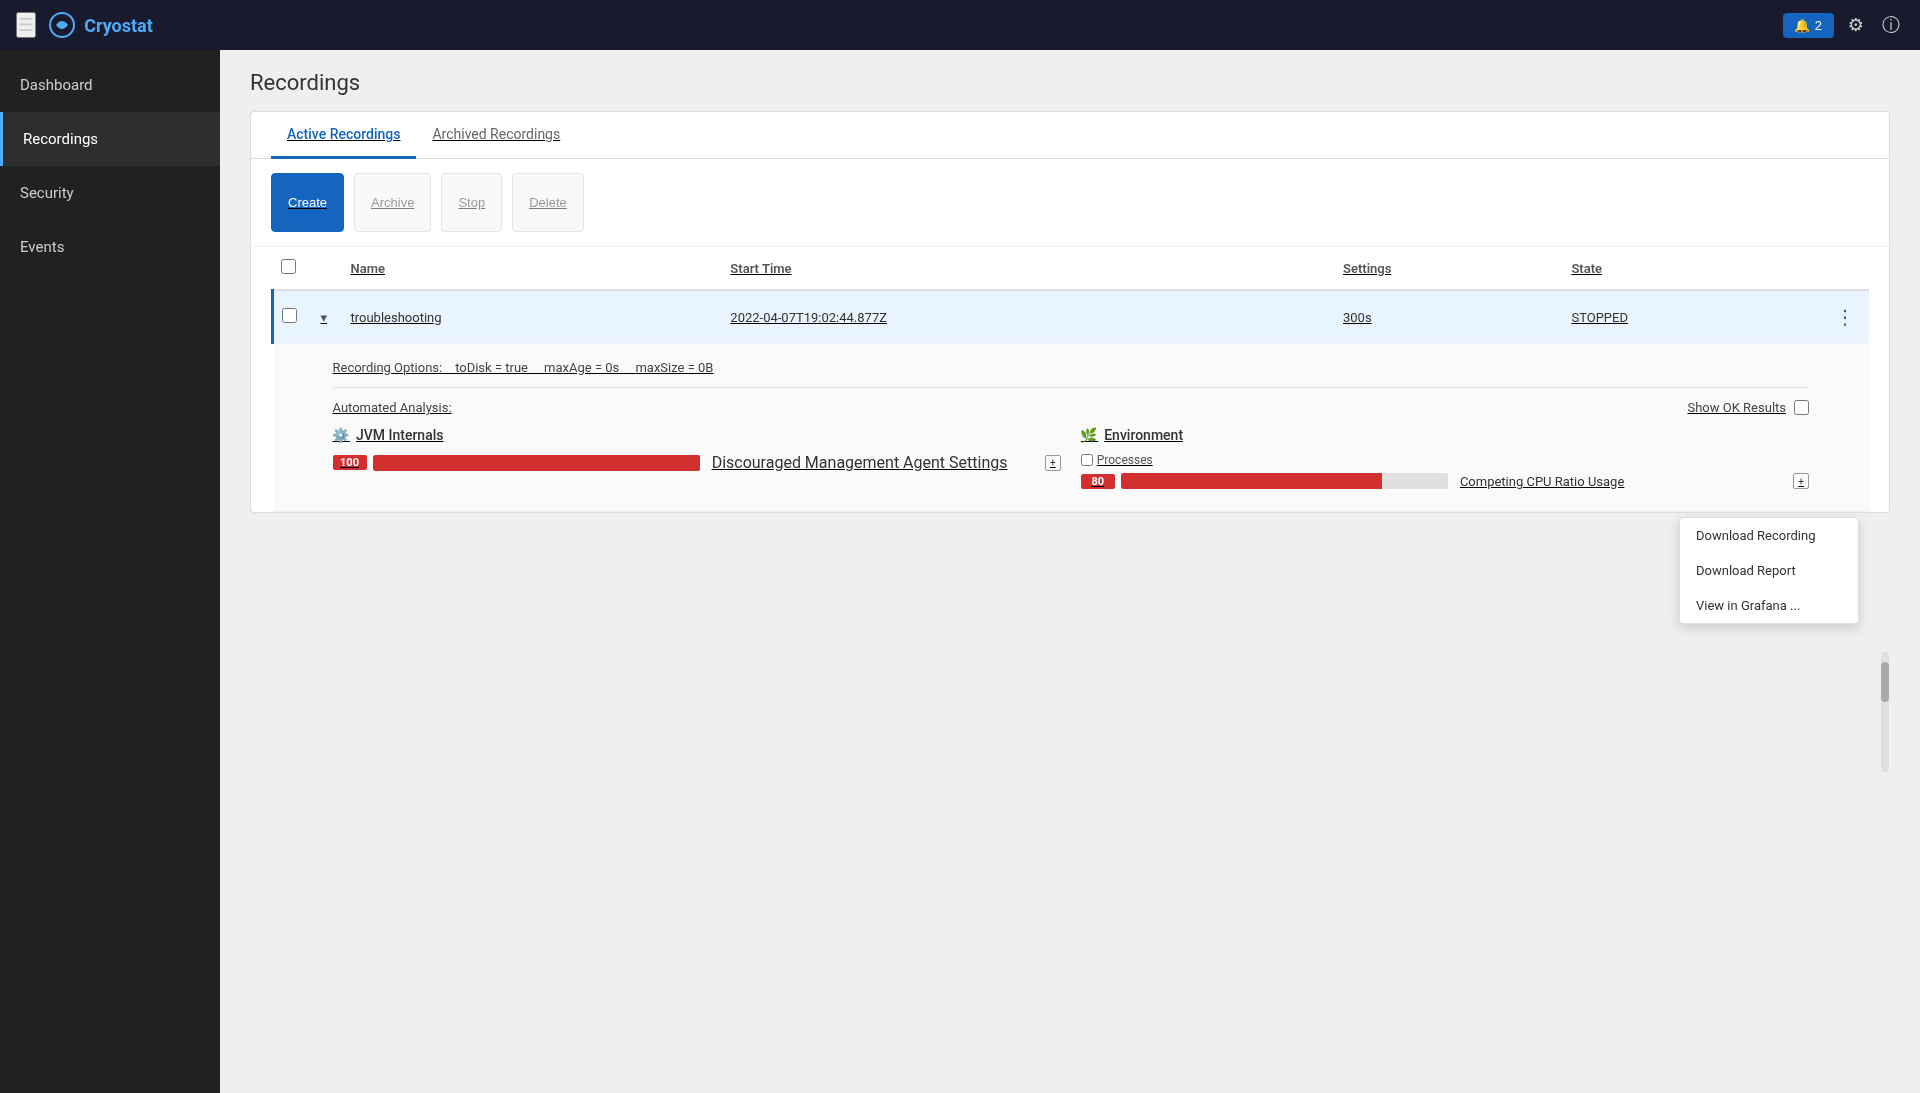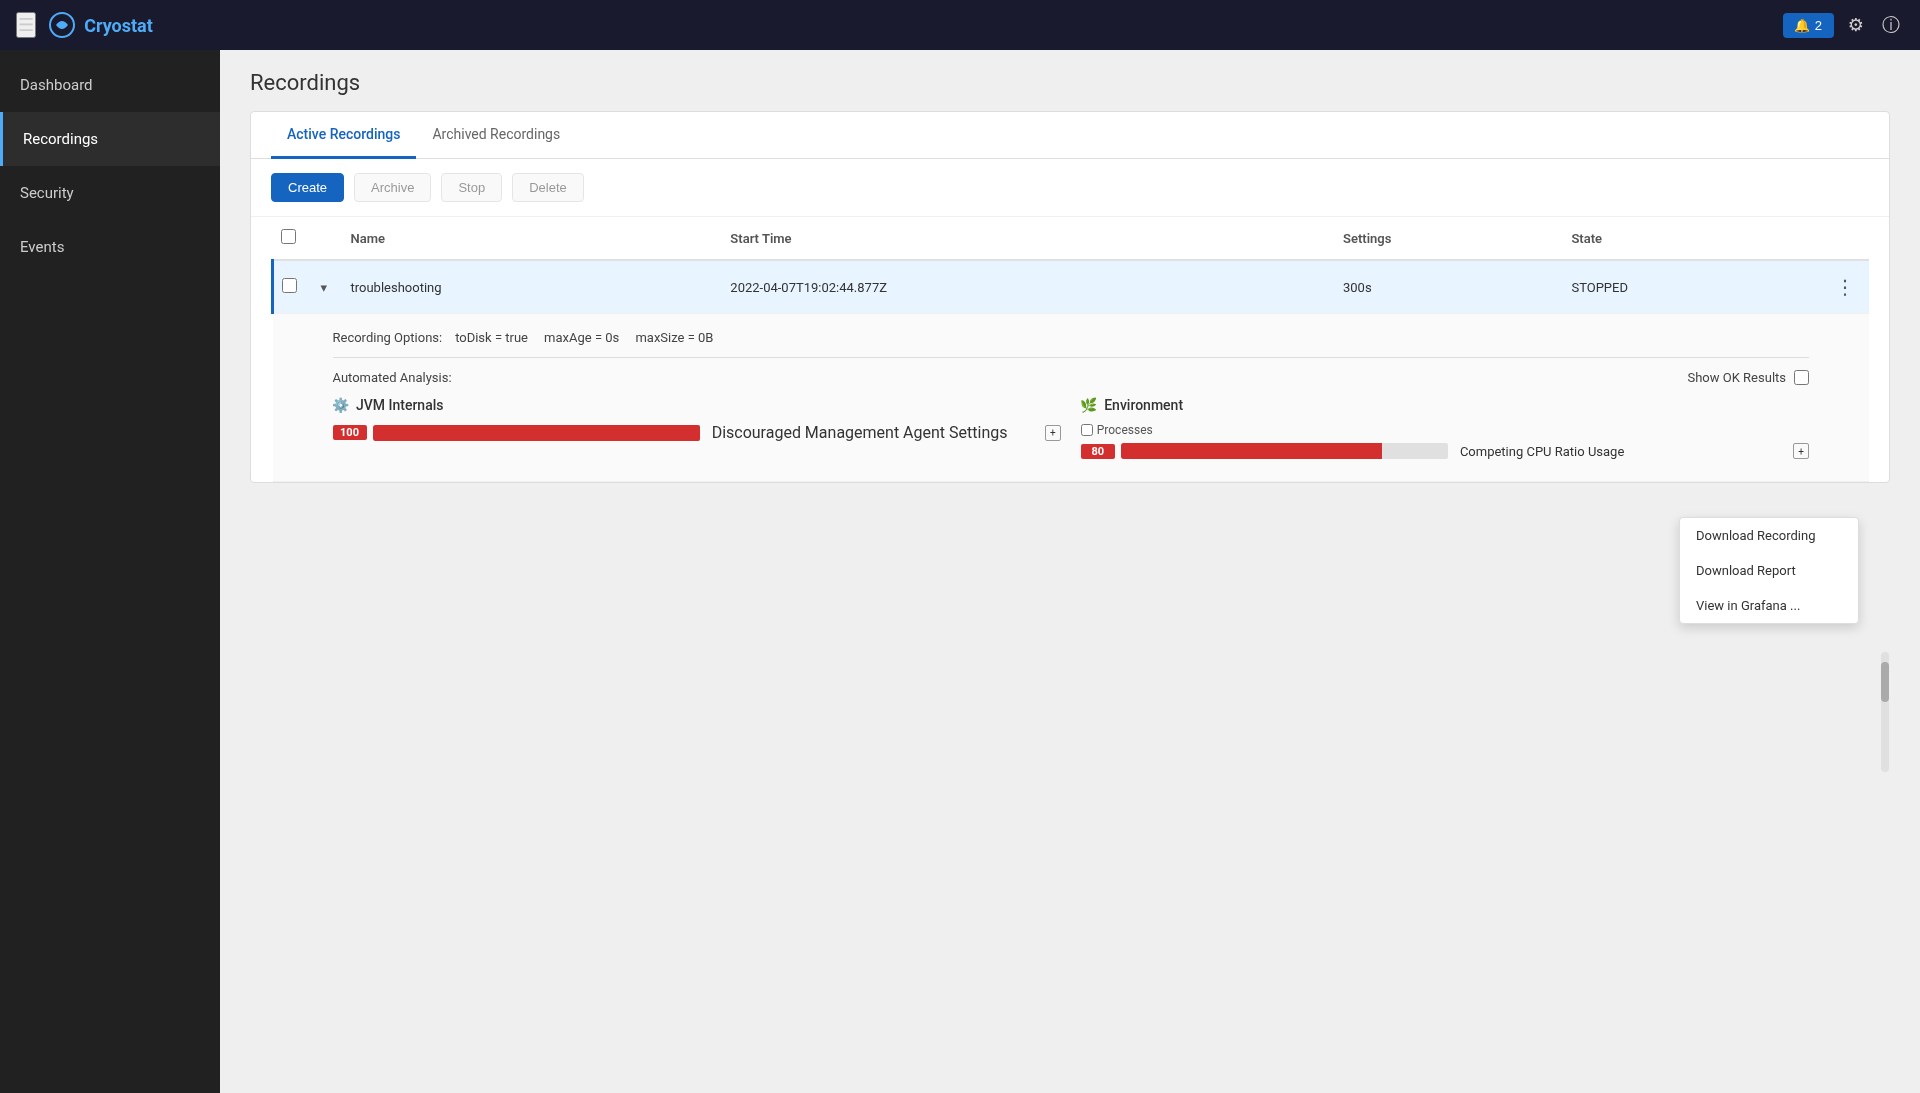--- a/index.html
+++ b/index.html
@@ -82,37 +82,37 @@
       padding: 6px 10px;
       background: #fafafa;
       cursor: pointer;
       font-size: 13px;
       color: #333;
       justify-content: space-between;
     }
     .target-selector-left { display: flex; align-items: center; gap: 8px; }
 
     
-    .recordings-panel { background: #fff; border: 1px solid #ddd; border-radius: 4px; }
+    .recordings-panel { background: #fff; border: 1px solid #ddd; border-radius: 4px; text-decoration: underline; }
 
     
     .tabs { display: flex; border-bottom: 1px solid #ddd; padding: 0 20px; }
     .tab {
       padding: 14px 16px;
       font-size: 14px;
       cursor: pointer;
       color: #666;
       border-bottom: 3px solid transparent;
       margin-bottom: -1px;
     }
     .tab.active { color: #1565c0; border-bottom-color: #1565c0; font-weight: 500; }
 
     
     .recordings-toolbar { padding: 14px 20px; display: flex; gap: 10px; border-bottom: 1px solid #f0f0f0; }
-    .btn { padding: 6px 16px; border-radius: 4px; font-size: 13px; cursor: pointer; border: 1px solid #ccc; background: #f5f5f5; color: #333; }
+    .btn { padding: 21px 16px; border-radius: 4px; font-size: 13px; cursor: pointer; border: 1px solid #ccc; background: #f5f5f5; color: #333; }
     .btn.primary { background: #1565c0; color: #fff; border-color: #1565c0; }
     .btn.disabled { opacity: 0.5; cursor: default; }
 
     
     .table-container { padding: 0 20px; }
     .recordings-table { width: 100%; border-collapse: collapse; }
     .recordings-table th { text-align: left; padding: 12px 8px; font-size: 13px; font-weight: 600; color: #555; border-bottom: 2px solid #e0e0e0; }
     .recordings-table td { padding: 12px 8px; font-size: 13px; color: #333; border-bottom: 1px solid #f0f0f0; }
     .recording-options { font-size: 13px; color: #444; margin-bottom: 4px; }
     .divider { border: none; border-top: 1px solid #ddd; margin: 12px 0; }

